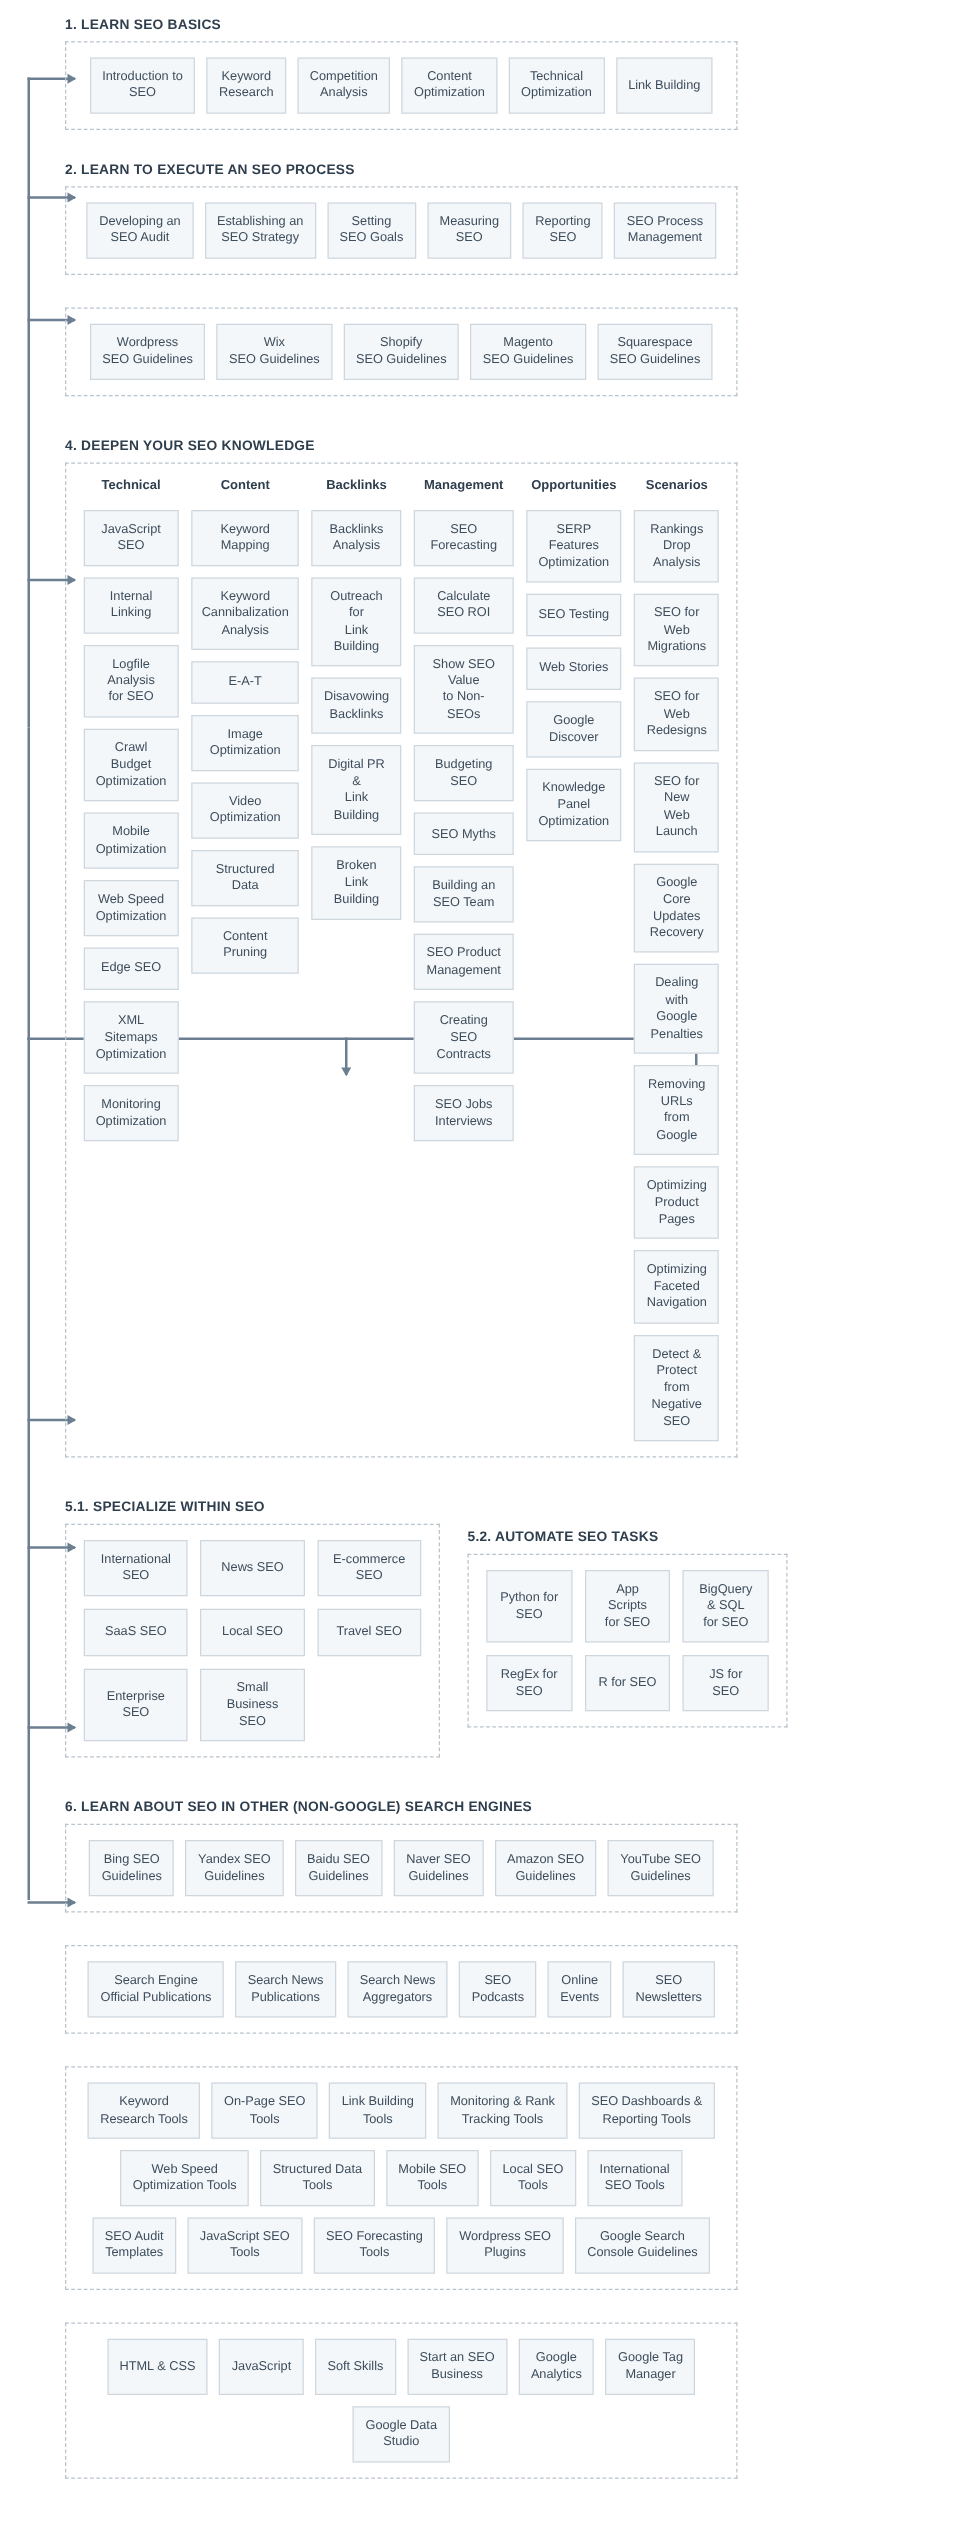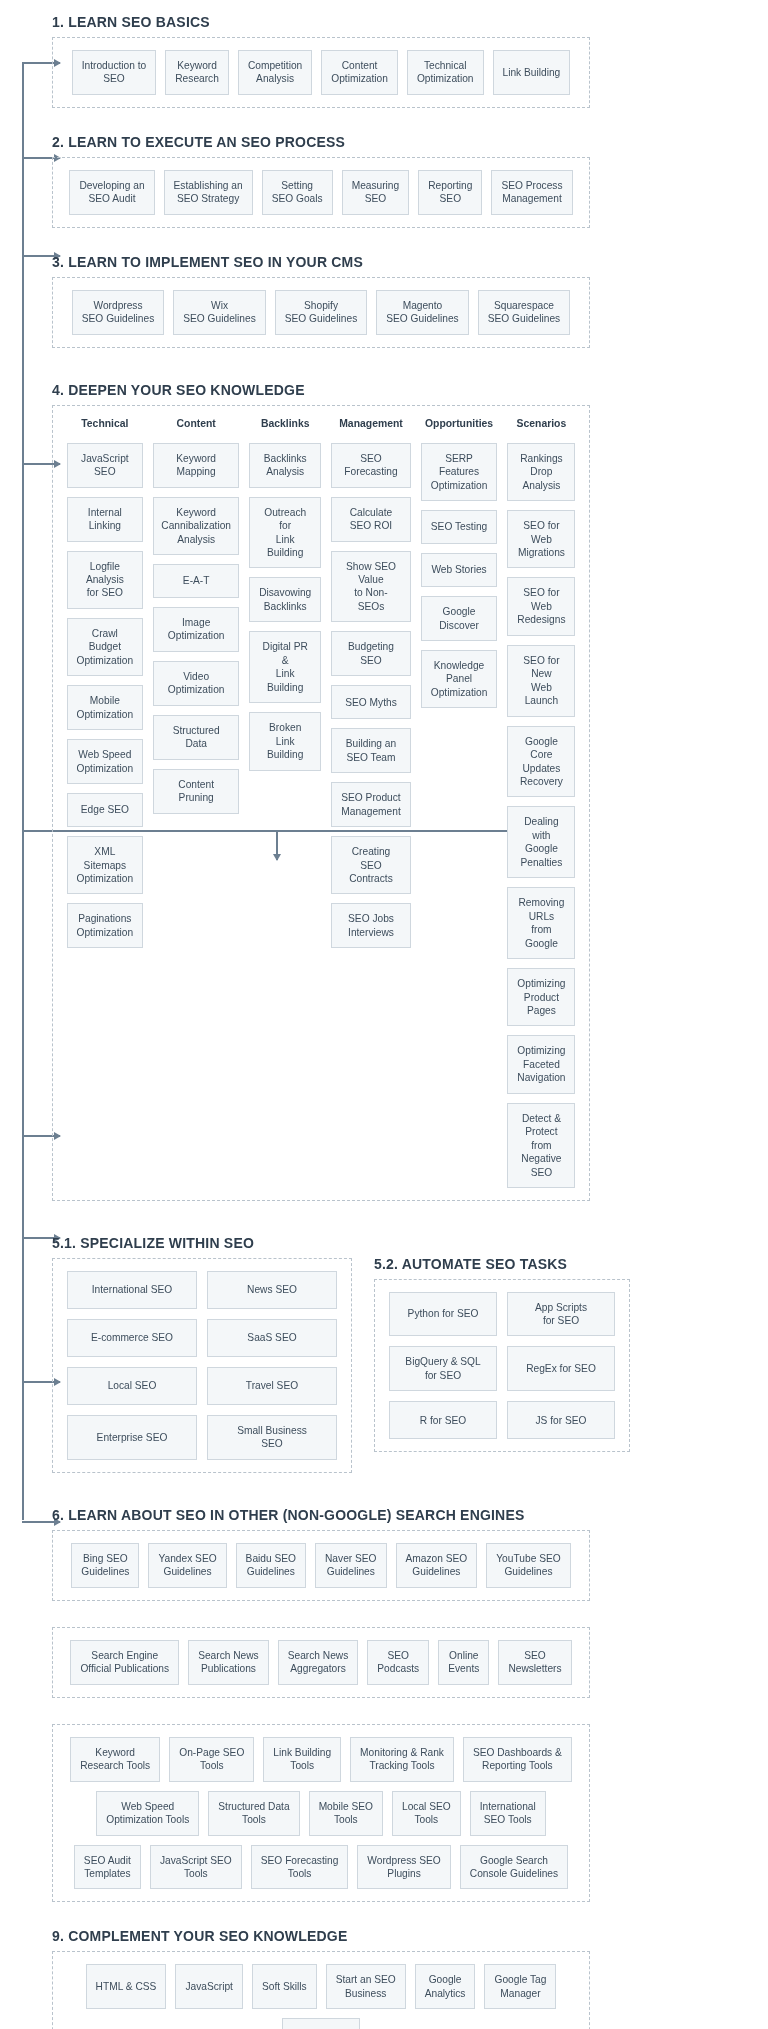--- a/index.html
+++ b/index.html
@@ -56,21 +56,21 @@
   }
   .hbus {
     position: absolute;
     height: 2px;
     background: #6c7f91;
   }
 
   
   .section { margin: 0 0 0 0; position: relative; }
   .sec-title {
-    font-size: 14px;
+    font-size: 11px;
     font-weight: bold;
     letter-spacing: 0.2px;
     color: #2f3e4d;
     margin: 0 0 7px 0;
     text-transform: uppercase;
   }
   .sec-box {
     border: 1px dashed #b9c3cc;
     background: transparent;
     padding: 12px 14px;
@@ -113,21 +113,21 @@
     margin-bottom: 2px;
     min-height: 14px;
   }
   .col4 .node { width: 100%; }
 
   
   .split { display: flex; gap: 22px; align-items: center; }
   .split > .section { flex: 0 0 auto; }
   .s51 { width: 300px; }
   .s52 { width: 256px; }
-  .two { display: grid; grid-template-columns: 1fr 1fr; gap: 10px; }
+  .two { display: grid; grid-template-columns: 1fr 1fr 1fr; gap: 10px; }
   .two .node { min-height: 38px; }
 
   .gap { height: 26px; }
   .gap-lg { height: 34px; }
 </style>
 </head>
 <body>
 
 <div class="page">
 
@@ -187,21 +187,20 @@
 SEO</div>
             <div class="node">SEO Process
 Management</div>
           </div>
       </div>
     </div>
 
     <div class="gap"></div>
 
     <div class="section">
-      <div class="sec-title">3. LEARN TO IMPLEMENT SEO IN YOUR CMS</div>
       <div class="sec-box">
         <div class="row" id="row-s3">
             <div class="node">Wordpress
 SEO Guidelines</div>
             <div class="node">Wix
 SEO Guidelines</div>
             <div class="node">Shopify
 SEO Guidelines</div>
             <div class="node">Magento
 SEO Guidelines</div>
@@ -227,21 +226,21 @@
 for SEO</div>
               <div class="node">Crawl Budget
 Optimization</div>
               <div class="node">Mobile
 Optimization</div>
               <div class="node">Web Speed
 Optimization</div>
               <div class="node">Edge SEO</div>
               <div class="node">XML Sitemaps
 Optimization</div>
-              <div class="node">Paginations
+              <div class="node">Monitoring
 Optimization</div>
             </div>
             <div class="col4">
               <div class="colhead">Content</div>
               <div class="node">Keyword
 Mapping</div>
               <div class="node">Keyword
 Cannibalization
 Analysis</div>
               <div class="node">E-A-T</div>
@@ -444,21 +443,20 @@
 Plugins</div>
             <div class="node">Google Search
 Console Guidelines</div>
           </div>
       </div>
     </div>
 
     <div class="gap"></div>
 
     <div class="section">
-      <div class="sec-title">9. COMPLEMENT YOUR SEO KNOWLEDGE</div>
       <div class="sec-box">
         <div class="row" id="row-s9">
             <div class="node">HTML &amp; CSS</div>
             <div class="node">JavaScript</div>
             <div class="node">Soft Skills</div>
             <div class="node">Start an SEO
 Business</div>
             <div class="node">Google
 Analytics</div>
             <div class="node">Google Tag

